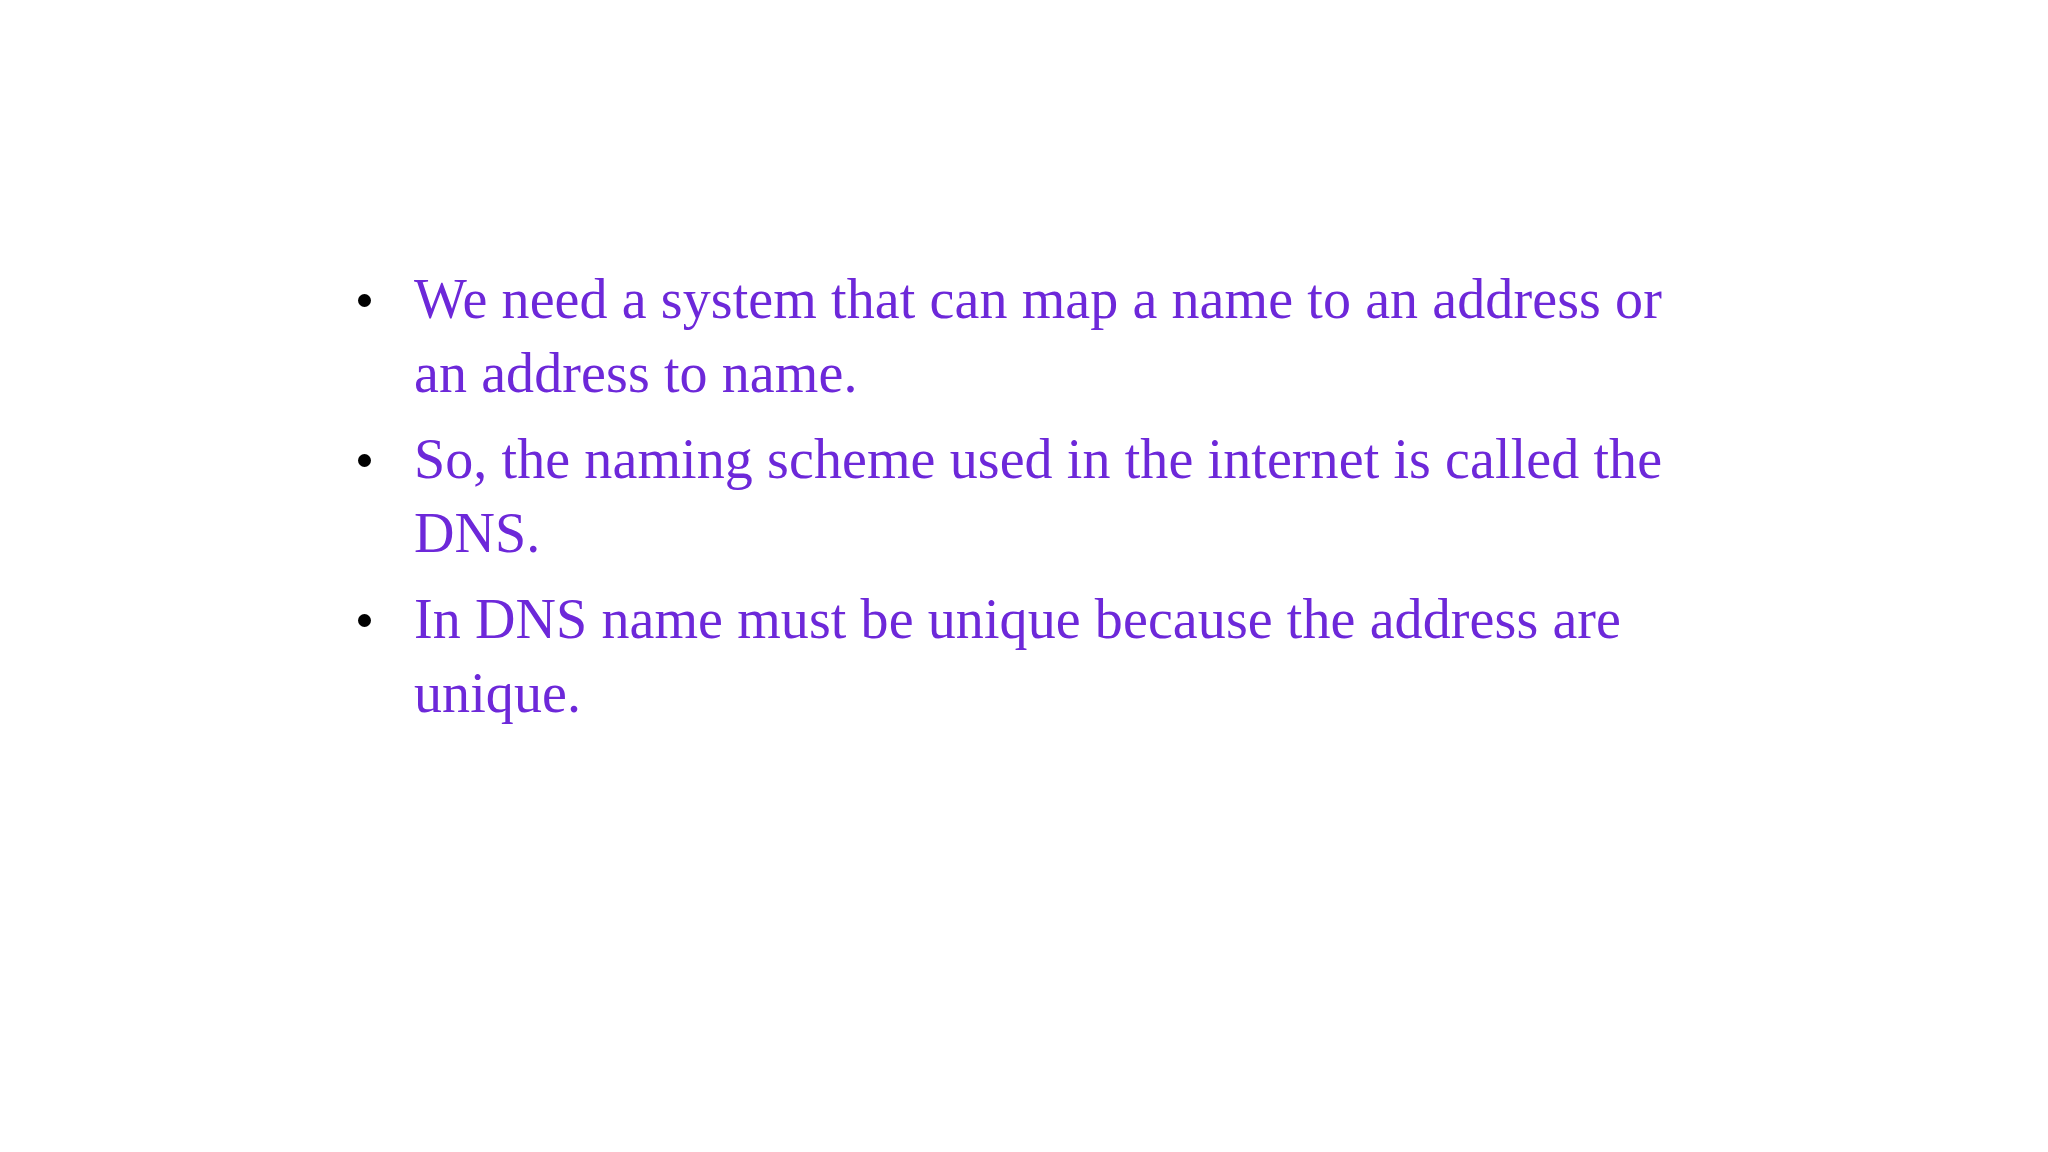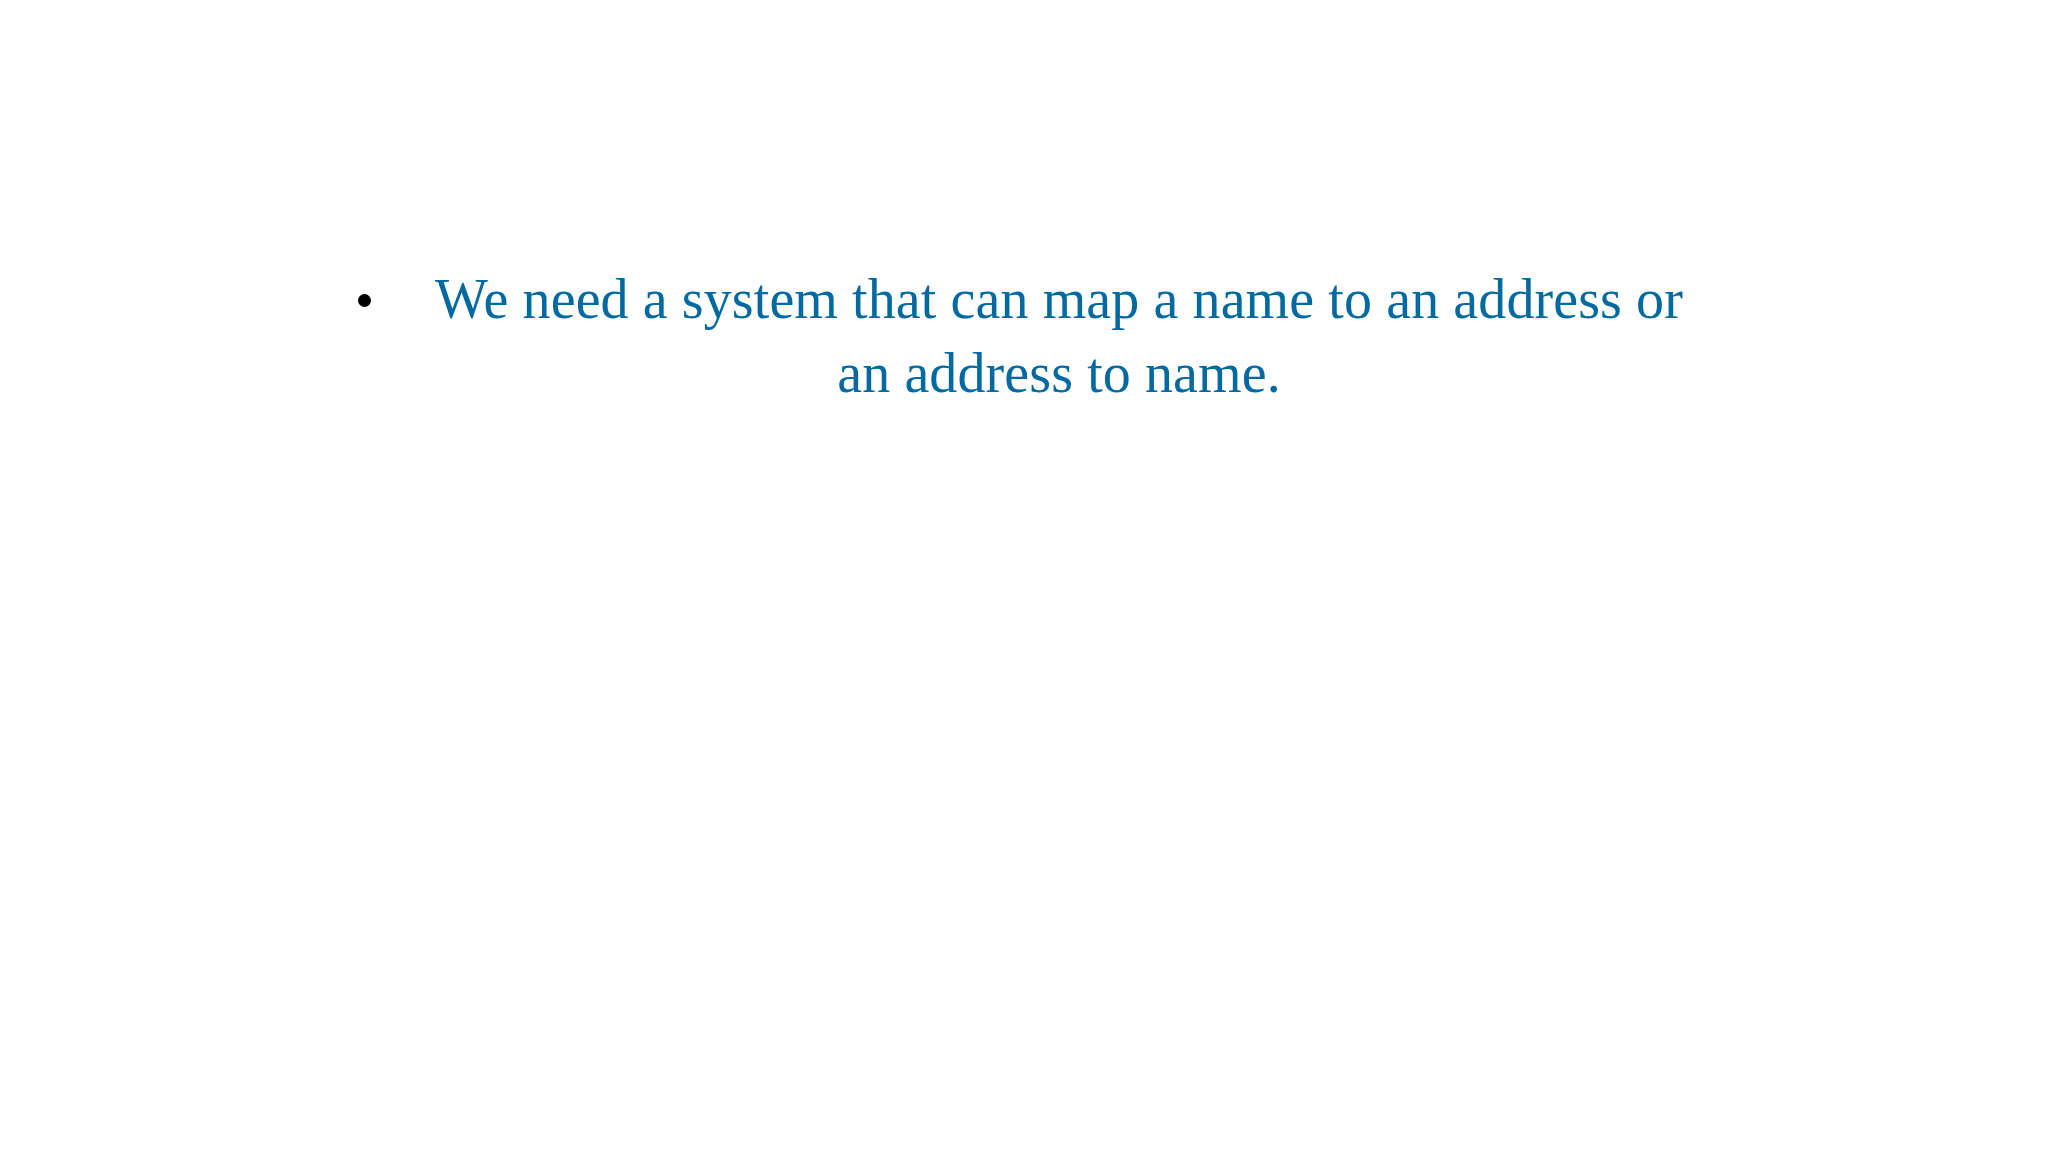--- a/index.html
+++ b/index.html
@@ -28,23 +28,23 @@
     margin: 0;
     padding: 0;
   }
   li.bullet-item {
     position: relative;
     padding-left: 62px;
     margin: 0 0 12px 0;
     font-family: "Liberation Serif", "DejaVu Serif", serif;
     font-size: 56px;
     line-height: 74px;
-    color: #0369a1;
+    color: #6d28d9;
     font-weight: 400;
-    text-align: center;
+    text-align: left;
     letter-spacing: 0.1px;
   }
   li.bullet-item:last-child {
     margin-bottom: 0;
   }
   .bullet-marker {
     position: absolute;
     left: 6px;
     top: 0;
     width: 14px;
@@ -72,19 +72,27 @@
 <div class="slide">
 
   <div class="content-body">
     <ul class="bullet-list">
 
       <li class="bullet-item">
         <span class="bullet-marker"></span>
         <span class="bullet-text">We need a system that can map a name to an address or an address to name.</span>
       </li>
 
+      <li class="bullet-item">
+        <span class="bullet-marker"></span>
+        <span class="bullet-text">So, the naming scheme used in the internet is called the DNS.</span>
+      </li>
 
+      <li class="bullet-item">
+        <span class="bullet-marker"></span>
+        <span class="bullet-text">In DNS name must be unique because the address are unique.</span>
+      </li>
 
 
     </ul>
   </div>
 
 </div>
 
 </body></html>

